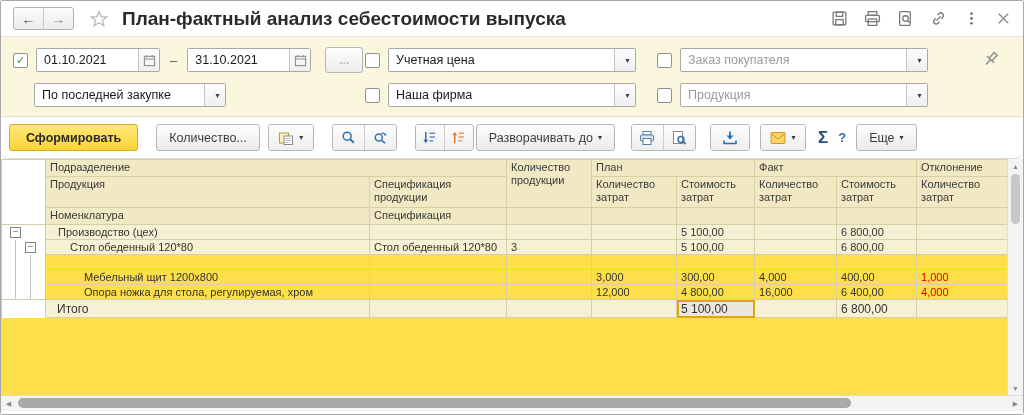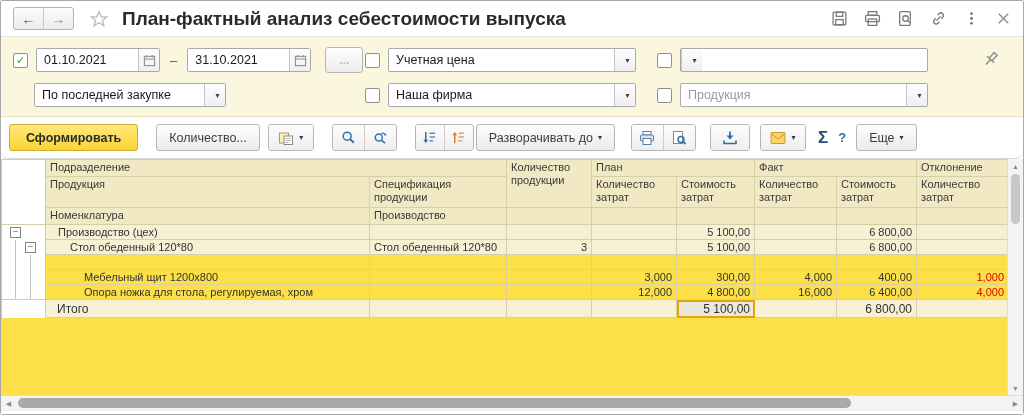--- a/index.html
+++ b/index.html
@@ -54,21 +54,21 @@
   td.th-tree{background:#fff;}
   tbody tr{height:15px;}
   tr.r-group td,tr.r-total td{background:#f6f0d4;}
   tr.r-total{height:18px;font-size:12px;}
   td.tree{background:#fff !important;border-top:none;border-bottom:none;position:relative;padding:0;}
   tr.r-total td.tree{border-top:1px solid #d8cfa6;}
   .tline{position:absolute;top:-1px;bottom:-1px;width:1px;background:#c3c3c3;}
   .tline.l1{left:13px;} .tline.l2{left:28px;}
   .expander{position:absolute;width:9px;height:9px;border:1px solid #848484;background:#fff;font-size:9px;line-height:7px;text-align:center;color:#444;top:50%;margin-top:-5px;}
   .expander.e1{left:8px;} .expander.e2{left:23px;}
-  .num{text-align:right;margin-top:36px;}
+  .num{margin-top:36px;}
   .neg{color:#e00000;}
   td.sel{outline:2px solid #e2a60a;outline-offset:-2px;background:#ebe7da !important;}
   .ind0{padding-left:12px;} .ind1{padding-left:24px;} .ind2{padding-left:38px;}
   tr.r-total td.name-cell{padding-left:11px;}
 
   
   .vscroll{width:15px;background:#f3f3f3;border-left:1px solid #ddd;display:flex;flex-direction:column;align-items:center;}
   .varrow{height:14px;width:100%;display:flex;align-items:center;justify-content:center;font-size:7px;color:#8a8a8a;}
   .vthumb{width:9px;height:50px;background:#c7c7c7;border-radius:5px;margin-top:1px;}
   .vspace{flex:1;}
@@ -175,20 +175,21 @@
       <div class="field combo-w240">
         <span class="txt">Учетная цена</span>
         <span class="fbtn">
             <span class="car">▾</span>
           </span>
       </div>
     </div>
     <div class="frow">
       <span class="cb"></span>
       <div class="field combo-w240">
+        <span class="txt ph">Заказ покупателя</span>
         <span class="fbtn">
             <span class="car">▾</span>
           </span>
       </div>
     </div>
     <span class="pin">
       <svg width="20" height="20" viewBox="0 0 16 16" fill="none" stroke="#8f8f8f" stroke-width="1.2">
           <g transform="rotate(42 8 8)">
             <path d="M5.8 2.5h4.4"></path>
             <path d="M6.4 2.5v5.5"></path>
@@ -350,21 +351,21 @@
             <td>Продукция</td>
             <td>Спецификация продукции</td>
             <td>Количество затрат</td>
             <td>Стоимость затрат</td>
             <td>Количество затрат</td>
             <td>Стоимость затрат</td>
             <td>Количество затрат</td>
           </tr>
           <tr class="hr3">
             <td>Номенклатура</td>
-            <td>Производство</td>
+            <td>Спецификация</td>
             <td></td>
             <td></td>
             <td></td>
             <td></td>
             <td></td>
             <td></td>
           </tr>
         </thead>
         <tbody id="rows">
             <tr class="r-group">

